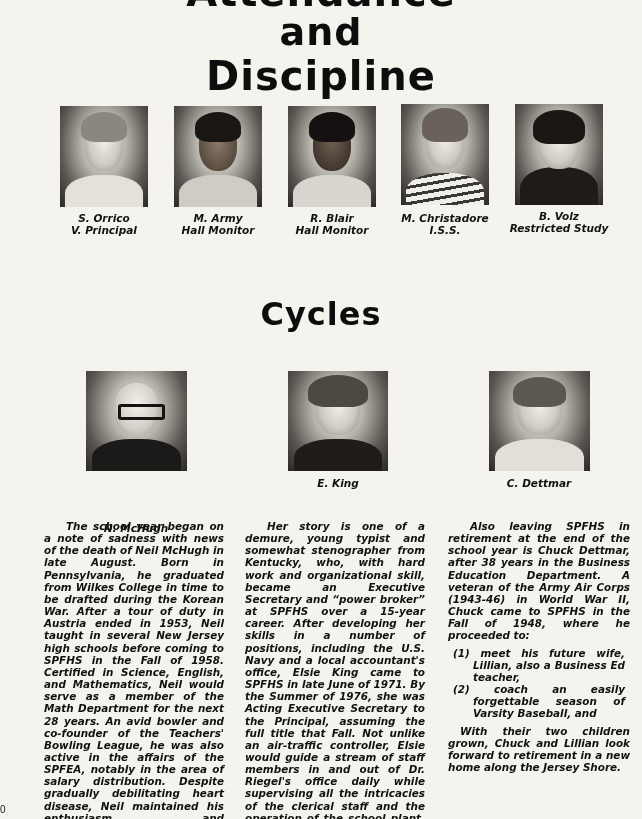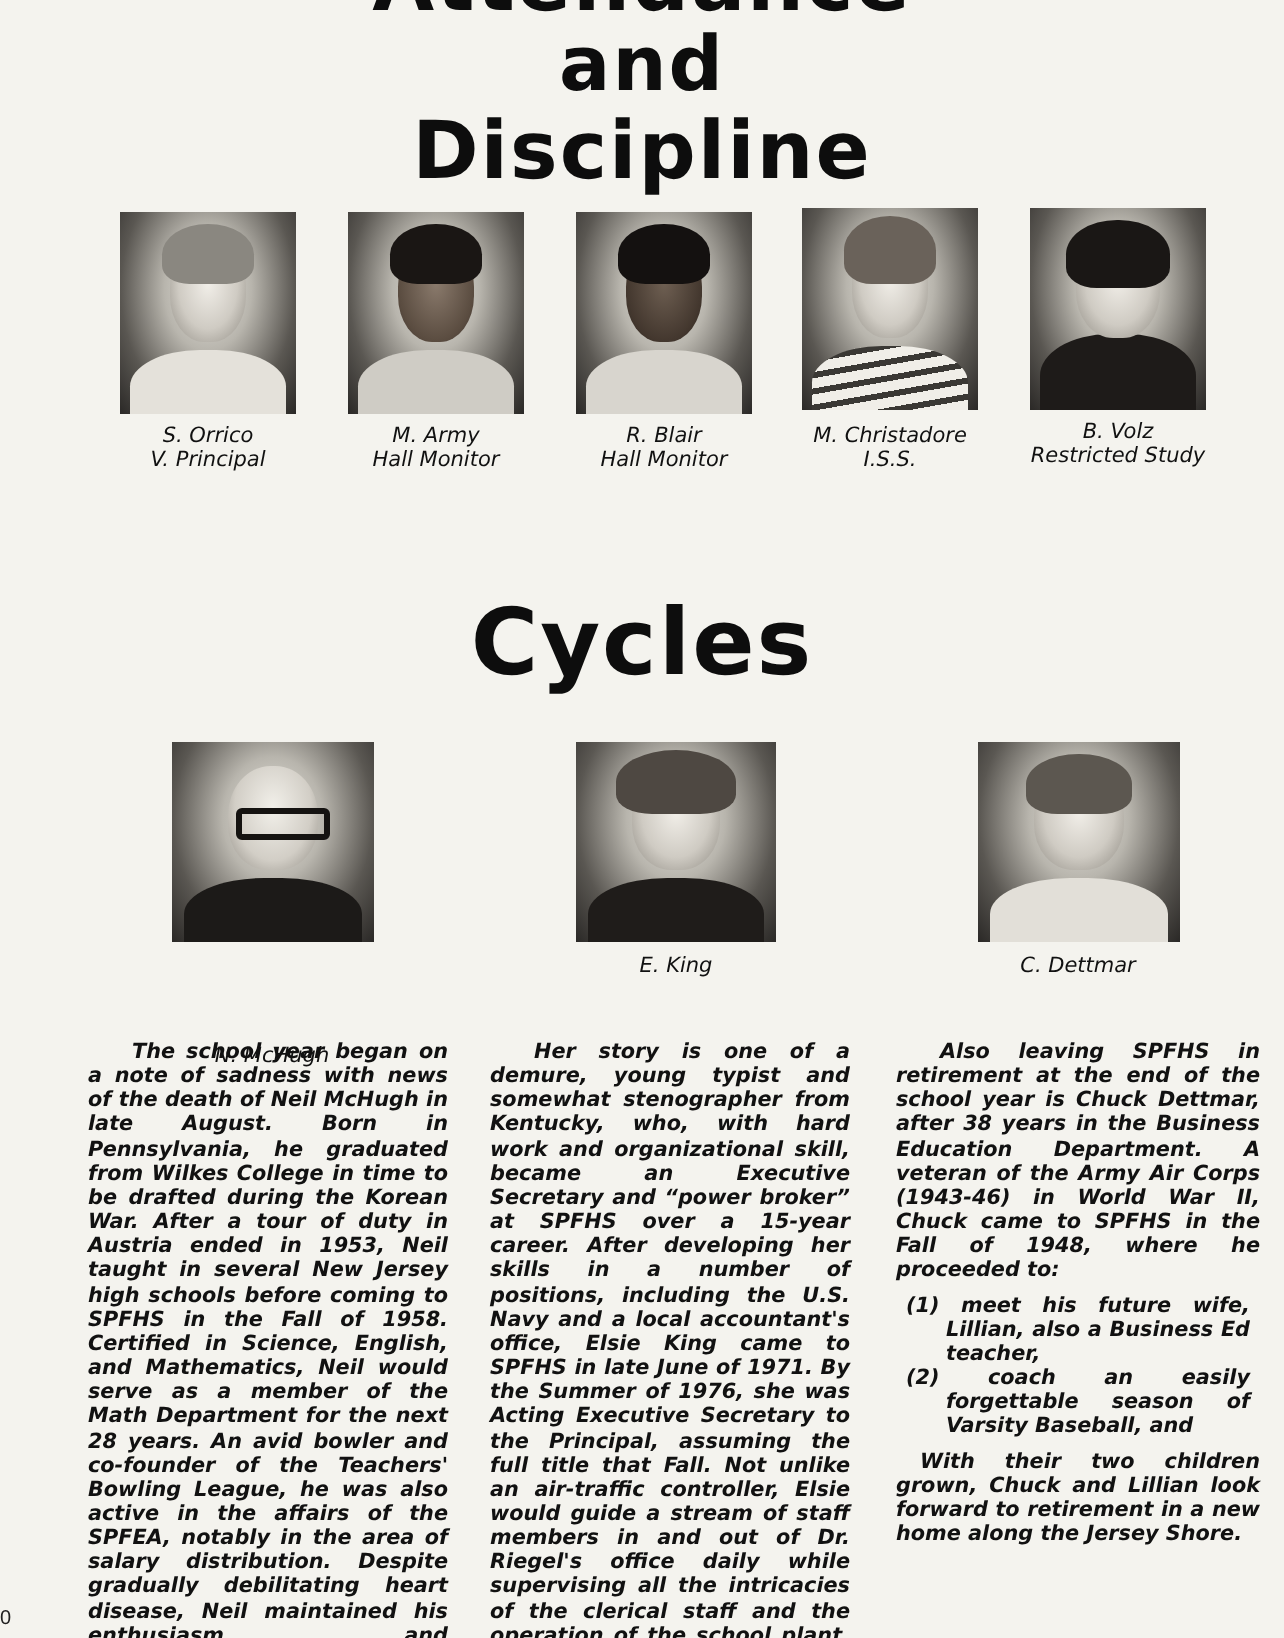--- a/index.html
+++ b/index.html
@@ -10,42 +10,42 @@
     font-family: "Liberation Sans", sans-serif;
   }
   .title {
     position: absolute; left: 0; width: 642px; text-align: center;
     font-family: "DejaVu Sans", sans-serif; font-weight: bold;
     color: #0d0d0d; letter-spacing: 1px; line-height: 1;
   }
   .t-top { top: -28px; font-size: 40px; }
   .t-and { top: 13px; font-size: 38px; }
   .t-disc { top: 56px; font-size: 40px; }
-  .t-cyc { top: 298px; font-size: 46px; }
+  .t-cyc { top: 298px; font-size: 32px; }
 
   .photo {
     position: absolute; overflow: hidden;
     background: radial-gradient(ellipse at 50% 38%, #e8e6e0 0%, #b8b5ad 35%, #5a5752 70%, #2a2826 100%);
   }
   .photo .head {
     position: absolute; left: 28%; top: 12%; width: 44%; height: 52%;
     border-radius: 48% 48% 44% 44%;
     background: radial-gradient(ellipse at 50% 45%, #f1eee8 0%, #cfcbc3 55%, #8c8880 100%);
   }
   .photo .hair {
     position: absolute; left: 24%; top: 6%; width: 52%; height: 30%;
     border-radius: 50% 50% 30% 30%;
   }
   .photo .body {
     position: absolute; left: 6%; bottom: -8%; width: 88%; height: 40%;
     border-radius: 45% 45% 0 0;
   }
   .caption {
     position: absolute; text-align: center;
-    font-family: "DejaVu Sans", sans-serif; font-style: italic; font-weight: normal;
+    font-family: "DejaVu Sans", sans-serif; font-style: italic; font-weight: bold;
     font-size: 10.5px; line-height: 12px; color: #111;
   }
   .col {
     position: absolute; top: 520px; width: 180px;
     font-family: "DejaVu Sans", sans-serif; font-style: italic; font-weight: bold;
     font-size: 10.4px; line-height: 12.15px; color: #111;
     text-align: justify;
   }
   .col p { margin: 0; text-indent: 22px; }
   .col ol { margin: 5px; padding: 0; list-style: none; }

